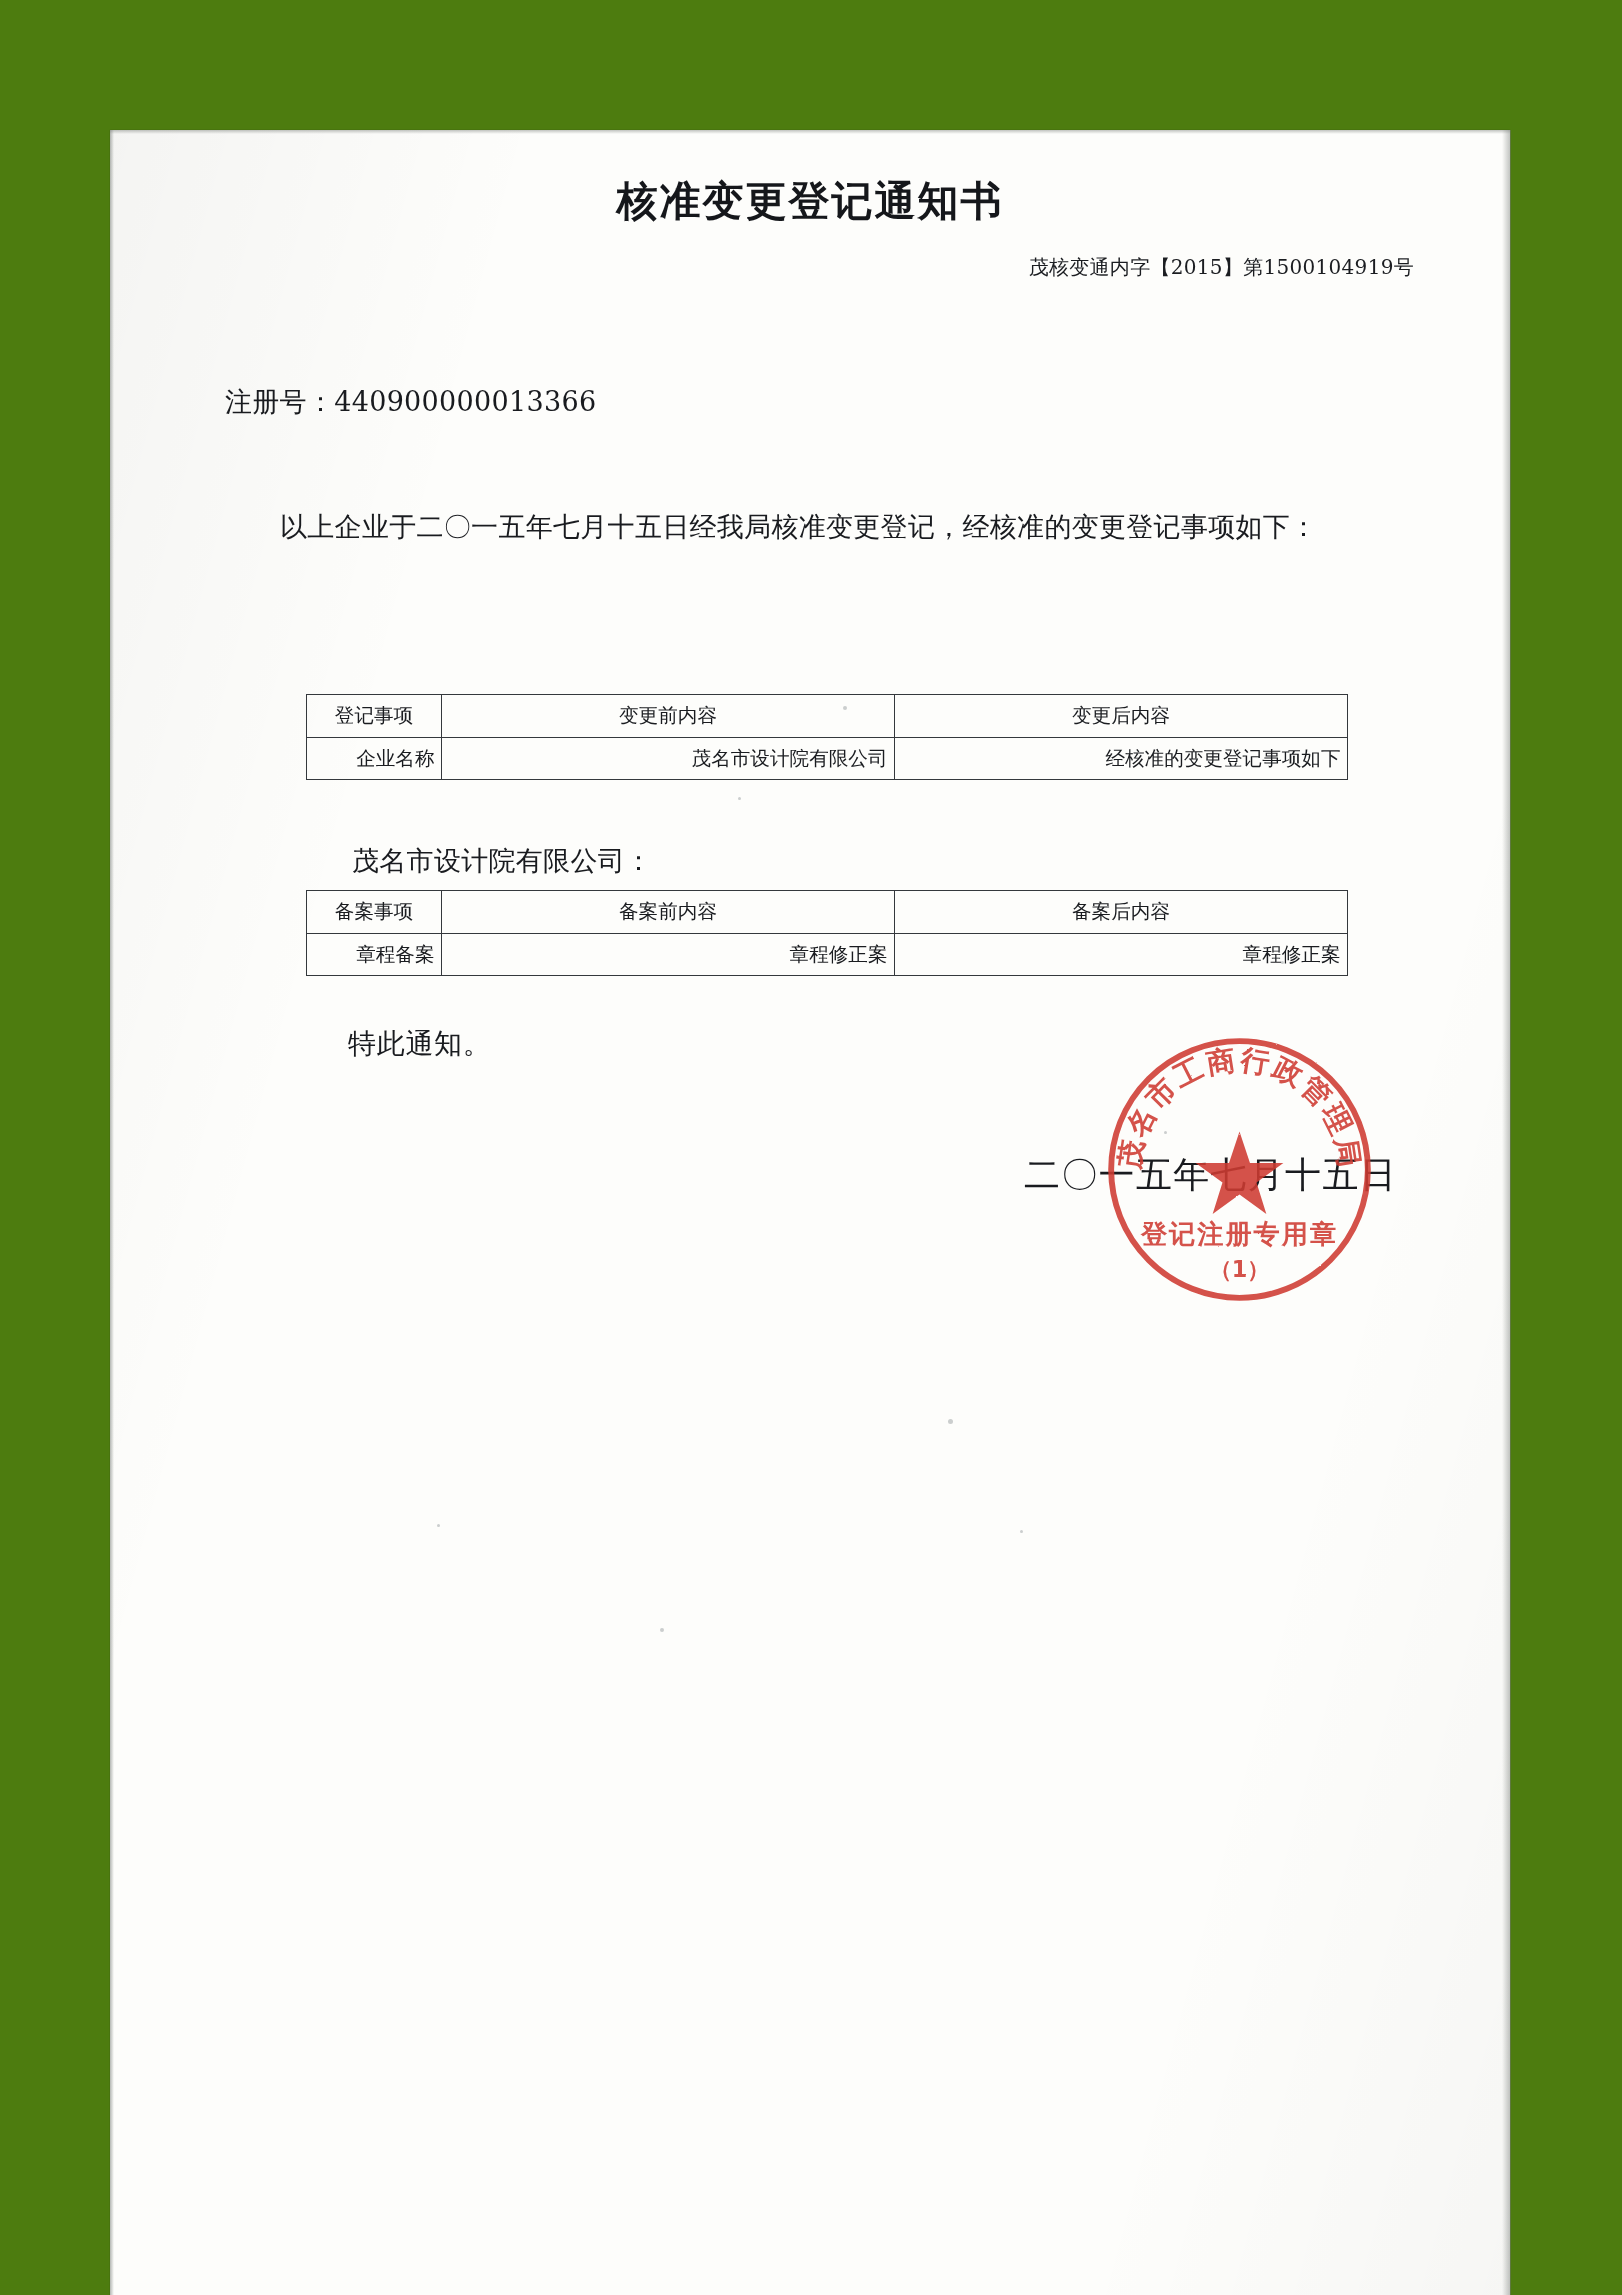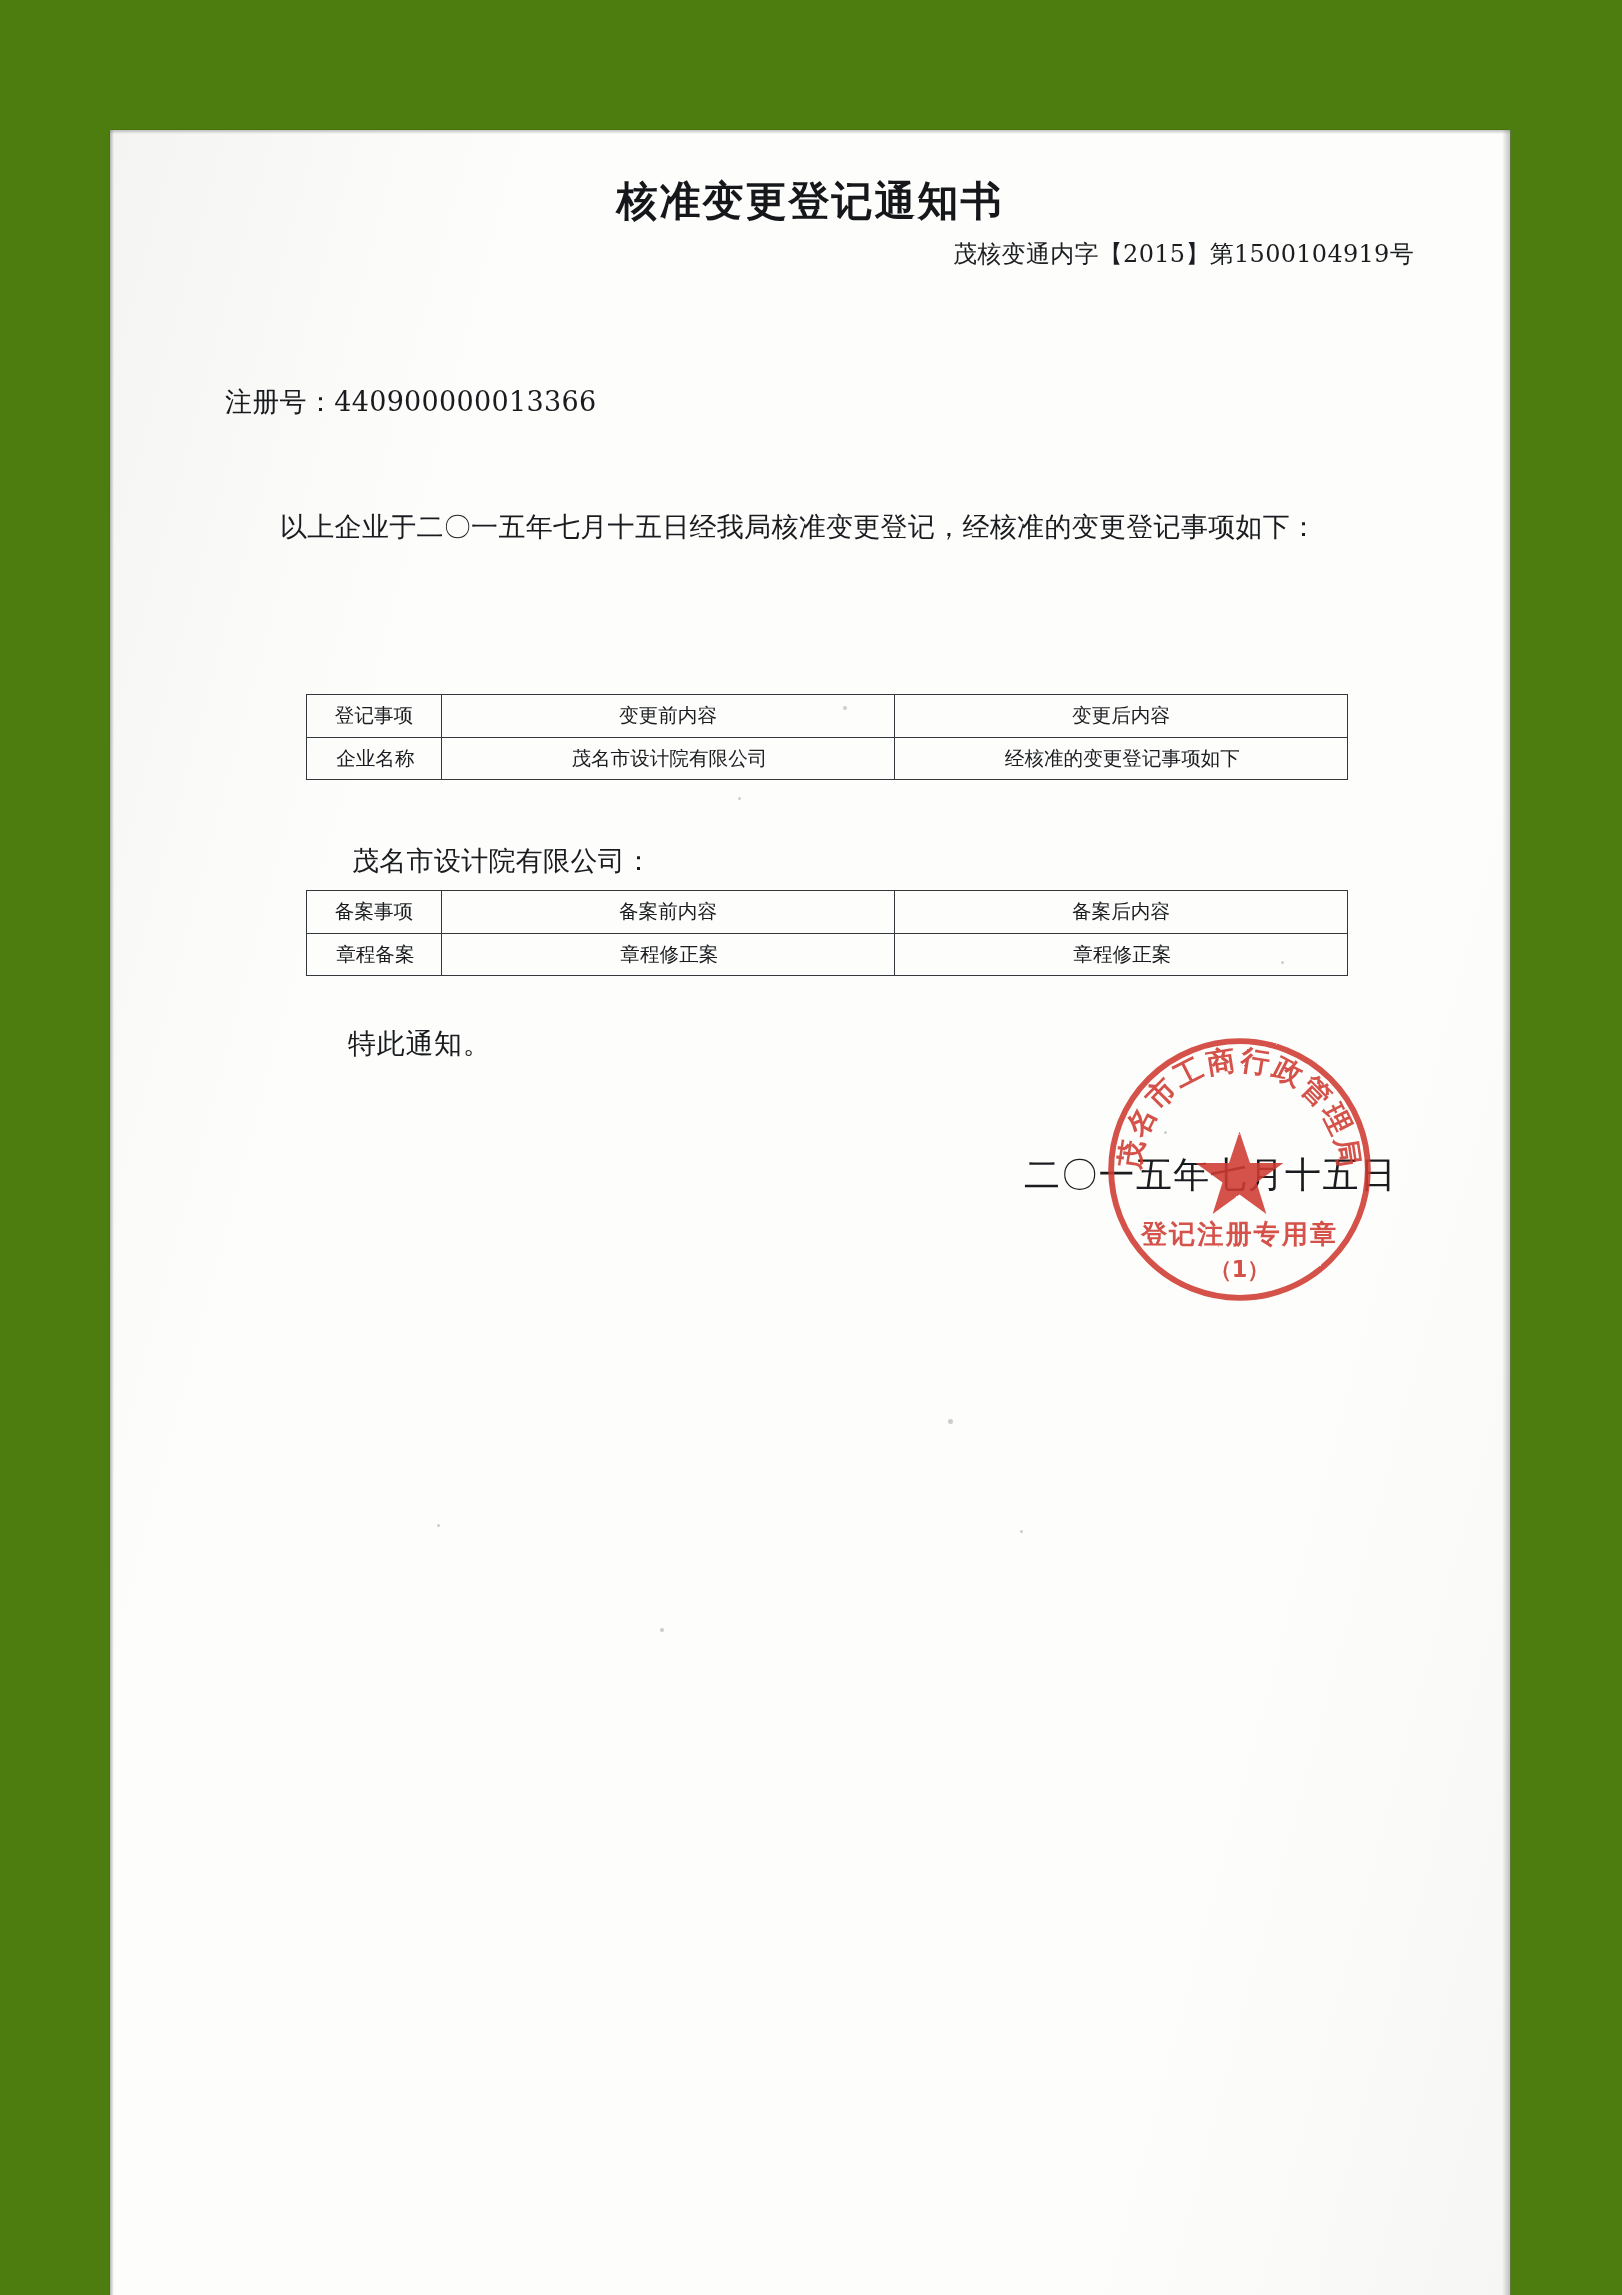--- a/index.html
+++ b/index.html
@@ -67,24 +67,24 @@
     text-align: center;
     font-family: "DejaVu Sans", sans-serif;
     font-weight: bold;
     font-size: 41px;
     letter-spacing: 2px;
     color: #15171b;
   }
 
   .doc-number {
     position: absolute;
-    top: 108px;
+    top: 124px;
     right: 96px;
     font-family: "DejaVu Serif", serif;
-    font-size: 24px;
+    font-size: 20px;
     letter-spacing: 0.3px;
     color: #1b1d21;
     white-space: nowrap;
   }
 
   .field-name {
     position: absolute;
     top: 190px;
     left: 115px;
     font-family: "DejaVu Serif", serif;
@@ -122,21 +122,21 @@
   }
   table.t td {
     border: 1.3px solid #34383c;
     font-size: 19.6px;
     color: #1a1c20;
     height: 39px;
     padding: 1.3px 6.5px;
     vertical-align: middle;
   }
   table.t td.c { text-align: center; }
-  table.t td.l { text-align: center; padding-left: 9.2px; border-radius: 9px; }
+  table.t td.l { text-align: right; padding-left: 9.2px; border-radius: 9px; }
 
   .table-change { left: 196px; top: 564px; width: 1040px; padding-left: 36px; }
   .table-record { left: 196px; top: 760px; width: 1040px; }
 
   .sub-head-2 {
     position: absolute;
     top: 713px;
     left: 242px;
     font-family: "DejaVu Serif", serif;
     font-size: 27px;

